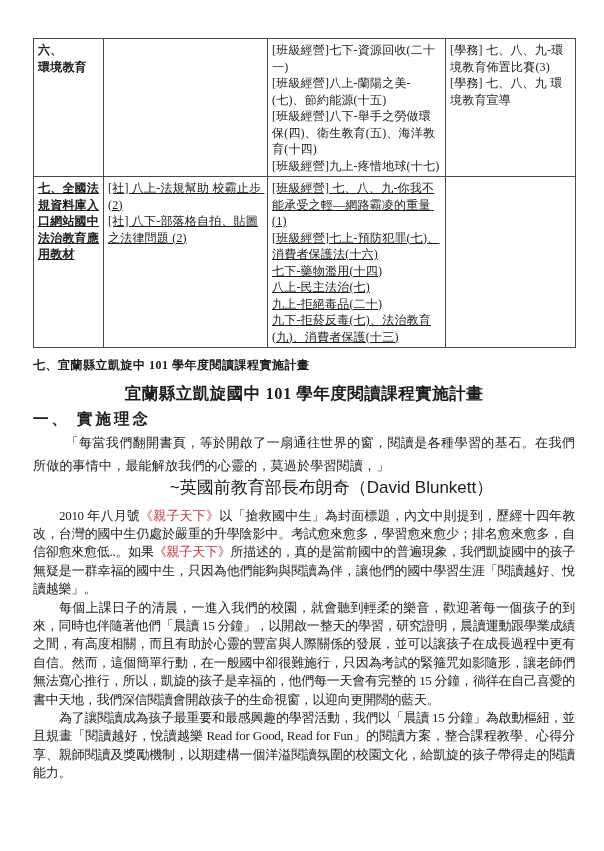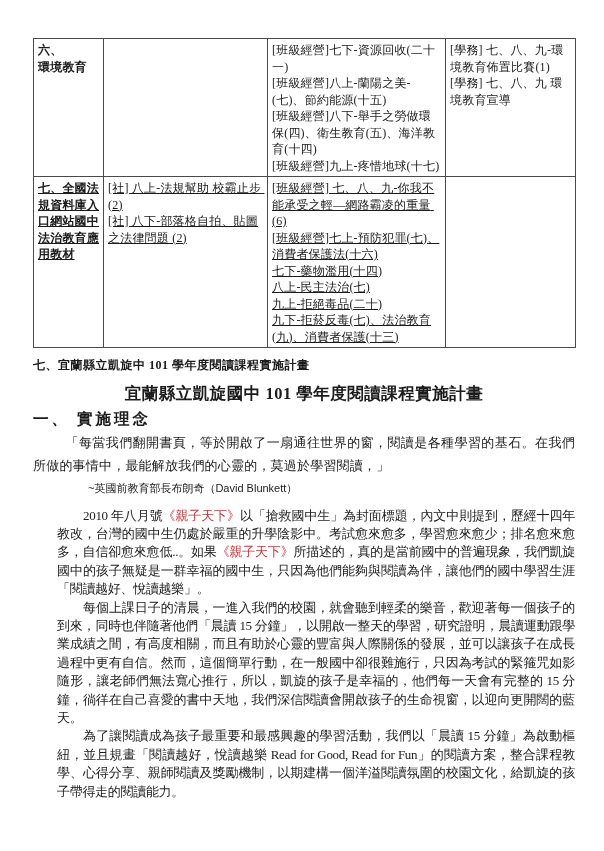--- a/index.html
+++ b/index.html
@@ -66,34 +66,33 @@
     font-family:Liberation Serif, serif;
     font-size:13px;
     line-height:22.5px;
     text-indent:2.5em;
     text-align:justify;
     margin-top:2px;
     letter-spacing:0.2px;
   }
   .quote-attrib {
     font-family:"Liberation Sans","DejaVu Sans",sans-serif;
-    font-size:11px;
+    font-size:17px;
     line-height:22.5px;
-    text-align:left;
+    text-align:center;
     padding-left:55px;
   }
   
   p.body {
     font-size:13px;
     line-height:18.4px;
     letter-spacing:-0.3px;
     text-indent:2em;
     text-align:justify;
     word-break:break-all;
-    margin-left:24px;
   }
   p.body.first { margin-top:7px; }
   .red { color:#c2373d; }
 </style>
 </head>
 <body>
 
 <div class="page">
 
   <table class="sched">
@@ -105,28 +104,28 @@
     </colgroup>
     <tbody>
         <tr class="r1">
       <td class="cat mid">六、
 環境教育</td>
       <td></td>
       <td>[班級經營]七下-資源回收(二十一)
 [班級經營]八上-蘭陽之美-(七)、節約能源(十五)
 [班級經營]八下-舉手之勞做環保(四)、衛生教育(五)、海洋教育(十四)
 [班級經營]九上-疼惜地球(十七)</td>
-      <td>[學務] 七、八、九-環境教育佈置比賽(1)
+      <td>[學務] 七、八、九-環境教育佈置比賽(3)
 [學務] 七、八、九 環境教育宣導</td>
     </tr>
     <tr class="r2">
       <td class="cat">七、全國法規資料庫入口網站國中法治教育應用教材</td>
       <td>[社] 八上-法規幫助 校霸止步 (2)
 [社] 八下-部落格自拍、貼圖之法律問題 (2)</td>
-      <td>[班級經營] 七、八、九-你我不能承受之輕—網路霸凌的重量 (6)
+      <td>[班級經營] 七、八、九-你我不能承受之輕—網路霸凌的重量 (1)
 [班級經營]七上-預防犯罪(七)、消費者保護法(十六)
 七下-藥物濫用(十四)
 八上-民主法治(七)
 九上-拒絕毒品(二十)
 九下-拒菸反毒(七)、法治教育(九)、消費者保護(十三)</td>
       <td></td>
     </tr>
   </tbody>
     </table>
 

